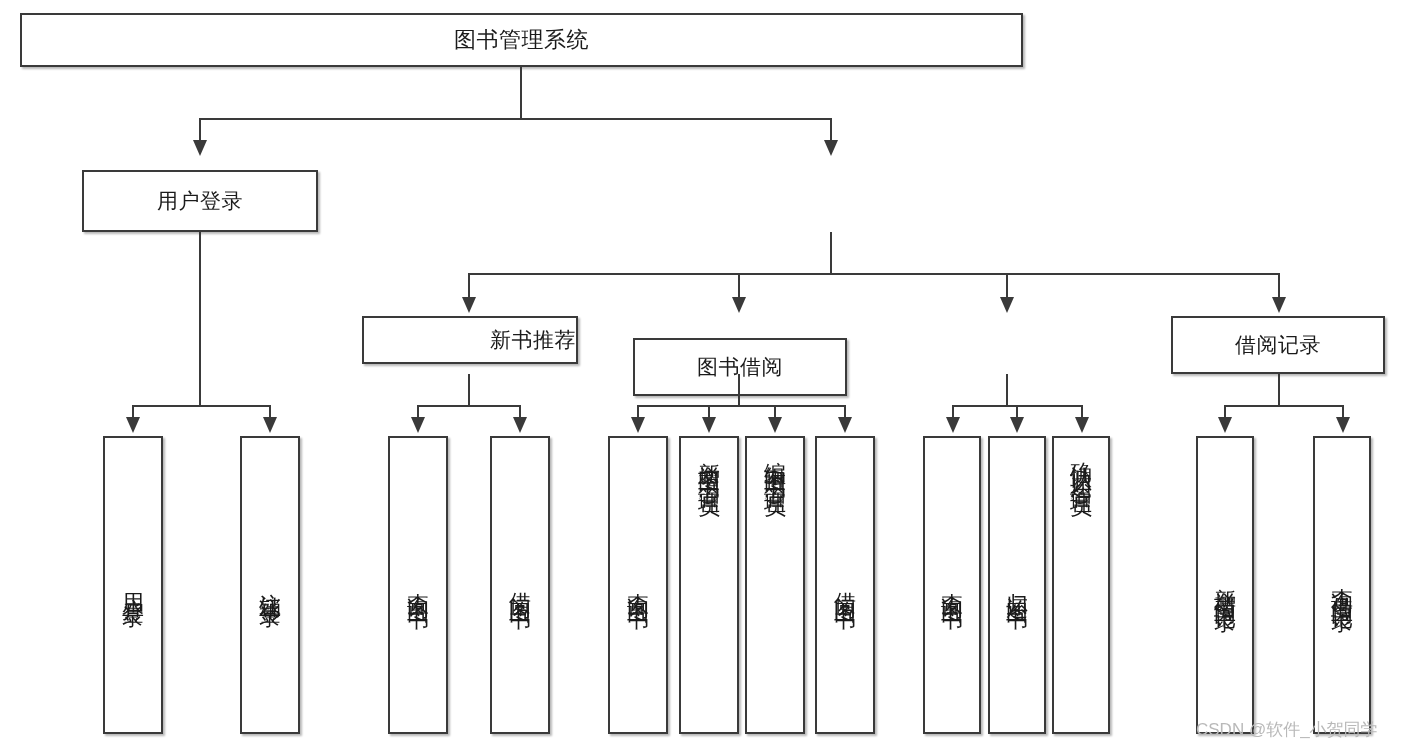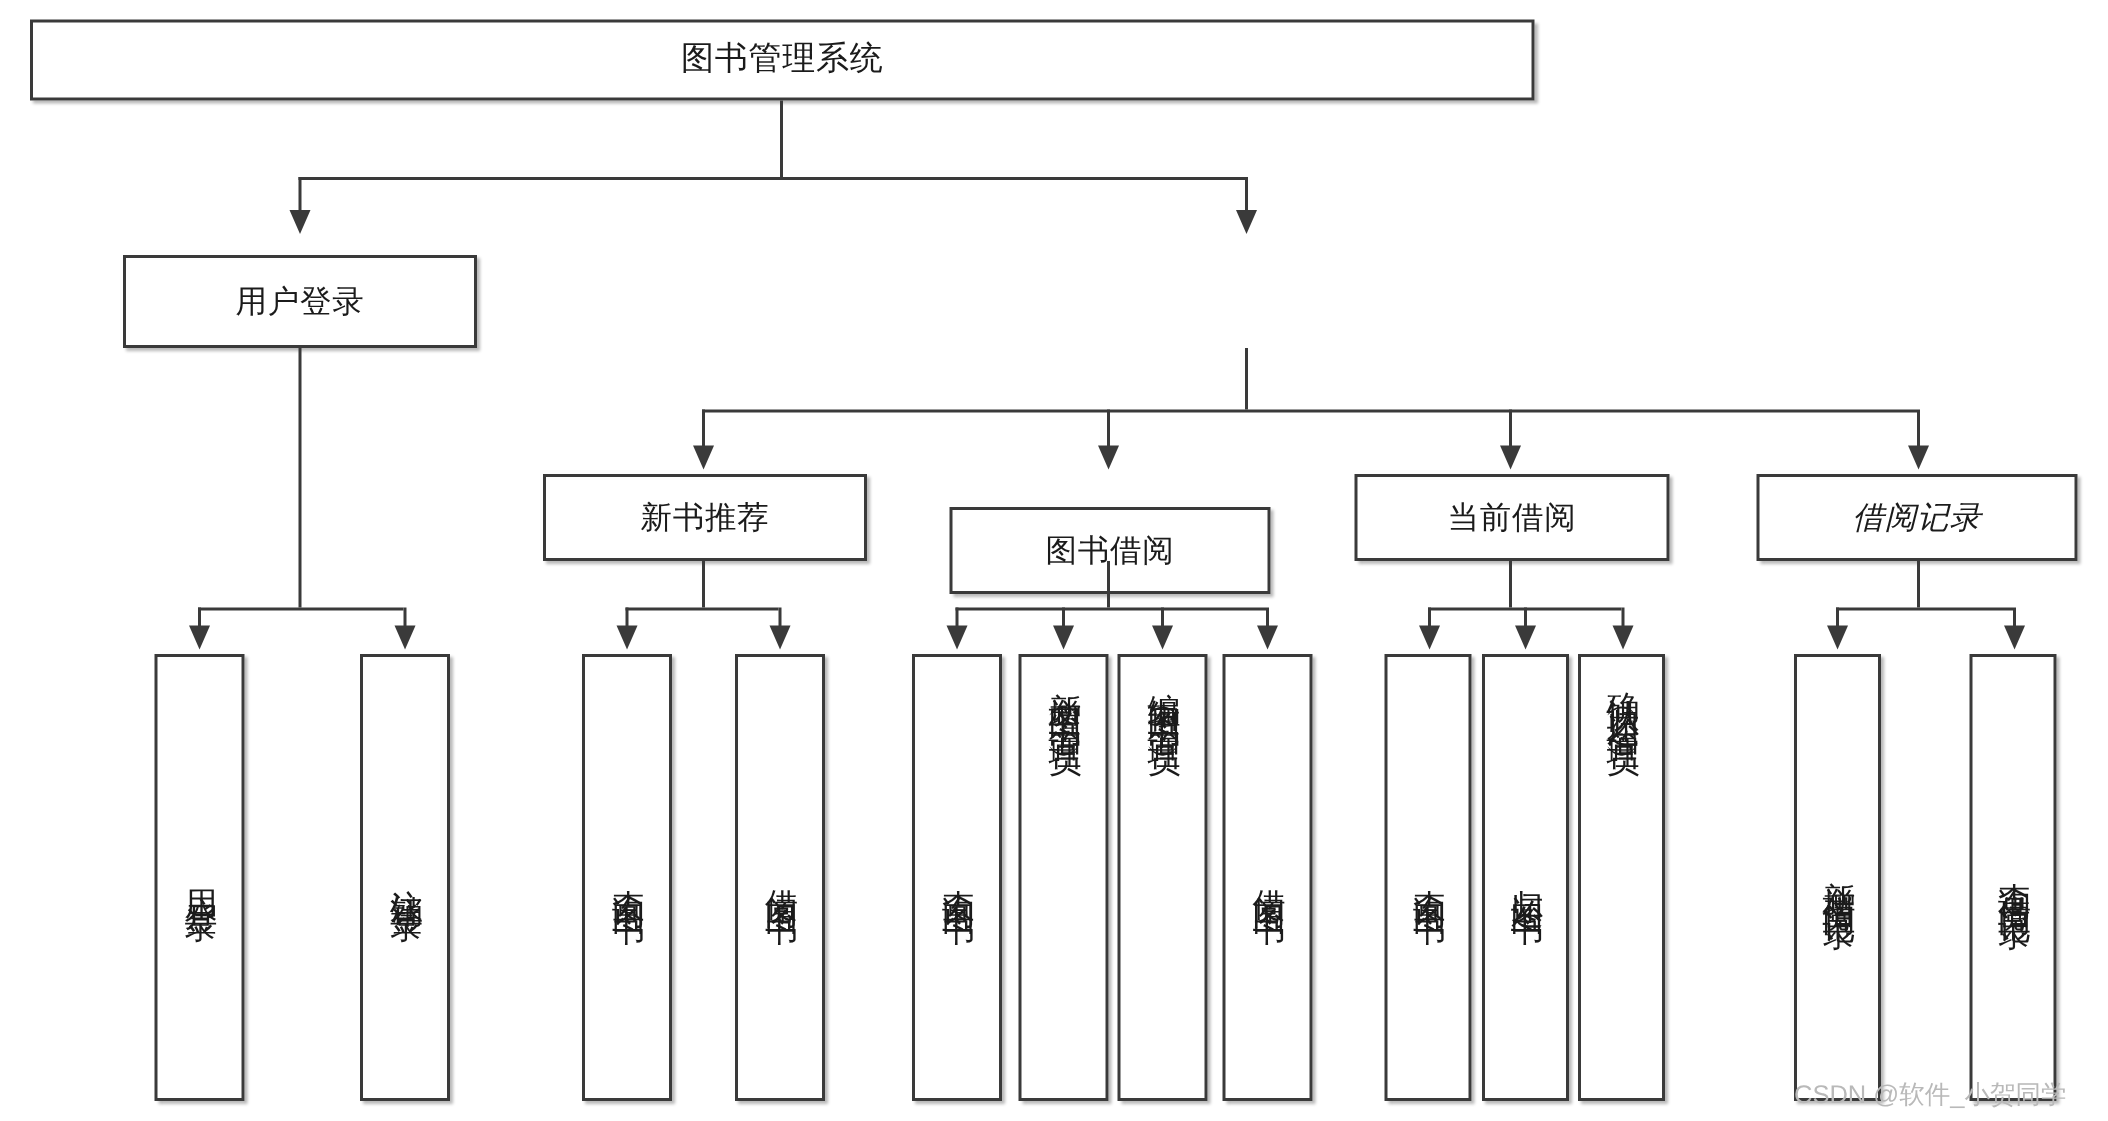--- a/index.html
+++ b/index.html
@@ -108,30 +108,27 @@
   <div class="hline" style="left:468px; top:273px; width:810px;"></div>
   <div class="vline" style="left:468px; top:273px; height:26px;"></div>
   <div class="arrow" style="left:462px; top:297px;"></div>
   <div class="vline" style="left:738px; top:273px; height:26px;"></div>
   <div class="arrow" style="left:732px; top:297px;"></div>
   <div class="vline" style="left:1006px; top:273px; height:26px;"></div>
   <div class="arrow" style="left:1000px; top:297px;"></div>
   <div class="vline" style="left:1278px; top:273px; height:26px;"></div>
   <div class="arrow" style="left:1272px; top:297px;"></div>
 
-  <div class="node h" style="left:362px; top:316px; width:216px; height:58px;">
+  <div class="node h" style="left:362px; top:316px; width:216px; height:48px;justify-content:flex-end;">
     <span class="label">新书推荐</span>
   </div>
   <div class="node h" style="left:633px; top:316px; width:214px; height:58px;margin-top:22px;">
     <span class="label">图书借阅</span>
   </div>
-  <div class="node h" style="left:903px; top:316px; width:210px; height:58px;">
-    <span class="label">当前借阅</span>
-  </div>
-  <div class="node h" style="left:1171px; top:316px; width:214px; height:58px;font-style:italic;">
+  <div class="node h" style="left:1171px; top:316px; width:214px; height:58px;">
     <span class="label">借阅记录</span>
   </div>
 
   <div class="vline" style="left:468px; top:374px; height:31px;"></div>
   <div class="hline" style="left:417px; top:405px; width:102px;"></div>
   <div class="vline" style="left:417px; top:405px; height:14px;"></div>
   <div class="arrow" style="left:411px; top:417px;"></div>
   <div class="vline" style="left:519px; top:405px; height:14px;"></div>
   <div class="arrow" style="left:513px; top:417px;"></div>
 

